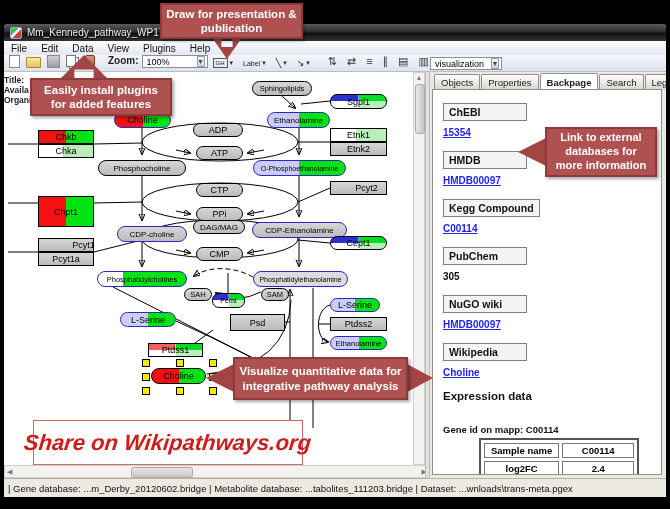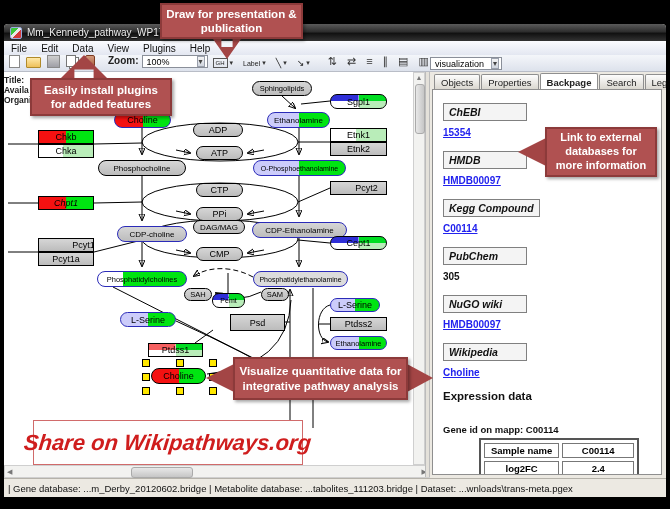--- a/index.html
+++ b/index.html
@@ -58,21 +58,21 @@
   .h-thumb{position:absolute;left:126px;top:1px;width:60px;height:9px;background:linear-gradient(#e8e8e8,#c6c6c6);border:1px solid #aaa;border-radius:3px;}
   .splitter{position:absolute;left:421px;top:48px;width:5px;height:405px;background:#e4e1da;border-left:1px solid #bbb;border-right:1px solid #bbb;box-sizing:border-box;}
   
   .right-panel{position:absolute;left:426px;top:48px;width:234px;height:405px;background:#ece9e2;}
   .tabs{position:absolute;left:4px;top:2px;display:flex;height:16px;}
   .tab{font-size:9.5px;color:#222;background:linear-gradient(#fdfdfd,#d8d5cd);border:1px solid #8f8f8f;border-bottom:none;padding:2px 6px 0 6px;margin-right:1px;border-radius:2px 2px 0 0;}
   .tab.active{background:#fff;position:relative;top:-1px;padding-top:3px;font-weight:bold;}
   .panel-body{position:absolute;left:2px;top:17px;width:230px;height:386px;background:#fff;border:1px solid #8f8f8f;box-sizing:border-box;overflow:hidden;}
   .bp-inner{padding:12px 0 0 10px;}
   .bp-section{margin-bottom:12px;}
-  .bp-header{display:inline-block;min-width:72px;border:1px solid #808080;background:#f4f4f4;font-size:10.5px;font-weight:bold;color:#111;padding:2px 5px;font-style:italic;}
+  .bp-header{display:inline-block;min-width:72px;border:1px solid #808080;background:#f4f4f4;font-size:10.5px;font-weight:bold;color:#111;padding:2px 5px;}
   .bp-link{font-size:10px;font-weight:bold;color:#2222ee;text-decoration:underline;margin:6px 0 0 0;cursor:pointer;}
   .bp-text{font-size:10px;font-weight:bold;color:#111;margin:6px 8px 0 0;}
   .expr-title{font-size:11.5px;font-weight:bold;color:#111;margin:4px 0 22px 0;}
   .gene-id{font-size:9.5px;font-weight:bold;color:#111;margin-bottom:3px;}
   table.expr{border:2px solid #555;border-collapse:separate;border-spacing:3px;background:#fff;margin-left:36px;}
   table.expr td{border:1px solid #777;font-size:9.5px;font-weight:bold;text-align:center;padding:1px 6px;min-width:58px;}
   
   .statusbar{position:absolute;left:0;top:454px;width:100%;height:19px;background:#ece9e2;border-top:1px solid #b5b2aa;display:flex;align-items:center;}
   .status-text{font-size:9.5px;color:#111;padding-left:4px;white-space:nowrap;}
   
@@ -206,21 +206,21 @@
         <div class="pnode pill st-gray" style="left: 192px; top: 74px; width: 47px; height: 14px; font-size: 9px;">ATP</div>
         <div class="pnode rect st-white-green" style="left: 326px; top: 56px; width: 57px; height: 14px; font-size: 9px;">Etnk1</div>
         <div class="pnode rect st-gray" style="left: 326px; top: 70px; width: 57px; height: 14px; font-size: 9px;">Etnk2</div>
         <div class="pnode rect st-red-green" style="left: 34px; top: 58px; width: 56px; height: 14px; font-size: 9px;">Chkb</div>
         <div class="pnode rect st-white-green" style="left: 34px; top: 72px; width: 56px; height: 14px; font-size: 9px;">Chka</div>
         <div class="pnode pill st-gray" style="left: 94px; top: 88px; width: 88px; height: 16px; font-size: 8px;">Phosphocholine</div>
         <div class="pnode pill st-lav-green b-blue" style="left: 249px; top: 88px; width: 93px; height: 16px; font-size: 7px;">O-Phosphoethanolamine</div>
         <div class="pnode pill st-gray" style="left: 192px; top: 111px; width: 47px; height: 14px; font-size: 9px;">CTP</div>
         <div class="pnode pill st-gray" style="left: 192px; top: 135px; width: 47px; height: 14px; font-size: 9px;">PPi</div>
         <div class="pnode rect st-gray" style="left: 326px; top: 109px; width: 57px; height: 14px; font-size: 9px; padding-left: 16px;">Pcyt2</div>
-        <div class="pnode rect st-red-green" style="left: 34px; top: 124px; width: 56px; height: 14px; font-size: 9px; font-style: italic;">Chpt1</div>
+        <div class="pnode rect st-red-green" style="left: 34px; top: 124px; width: 56px; height: 31px; font-size: 9px;">Chpt1</div>
         <div class="pnode pill st-gray b-blue" style="left: 113px; top: 154px; width: 70px; height: 16px; font-size: 8px;">CDP-choline</div>
         <div class="pnode pill st-gray" style="left: 189px; top: 148px; width: 52px; height: 14px; font-size: 8px;">DAG/MAG</div>
         <div class="pnode pill st-gray b-blue" style="left: 248px; top: 150px; width: 95px; height: 16px; font-size: 8px;">CDP-Ethanolamine</div>
         <div class="pnode pill st-gray" style="left: 192px; top: 175px; width: 47px; height: 14px; font-size: 9px;">CMP</div>
         <div class="pnode rect st-gray" style="left: 34px; top: 166px; width: 56px; height: 14px; font-size: 9px; padding-left: 40px;">Pcyt1b</div>
         <div class="pnode rect st-gray" style="left: 34px; top: 180px; width: 56px; height: 14px; font-size: 9px;">Pcyt1a</div>
         <div class="pnode rect st-blue-split" style="left: 326px; top: 164px; width: 57px; height: 14px; font-size: 9px;">Cept1</div>
         <div class="pnode pill st-white-brightgreen b-blue" style="left: 93px; top: 199px; width: 90px; height: 16px; font-size: 7.5px;">Phosphatidylcholines</div>
         <div class="pnode pill st-lightgray b-blue" style="left: 249px; top: 199px; width: 95px; height: 16px; font-size: 7px;">Phosphatidylethanolamine</div>
         <div class="pnode pill st-gray" style="left: 180px; top: 216px; width: 28px; height: 13px; font-size: 7.5px;">SAH</div>

